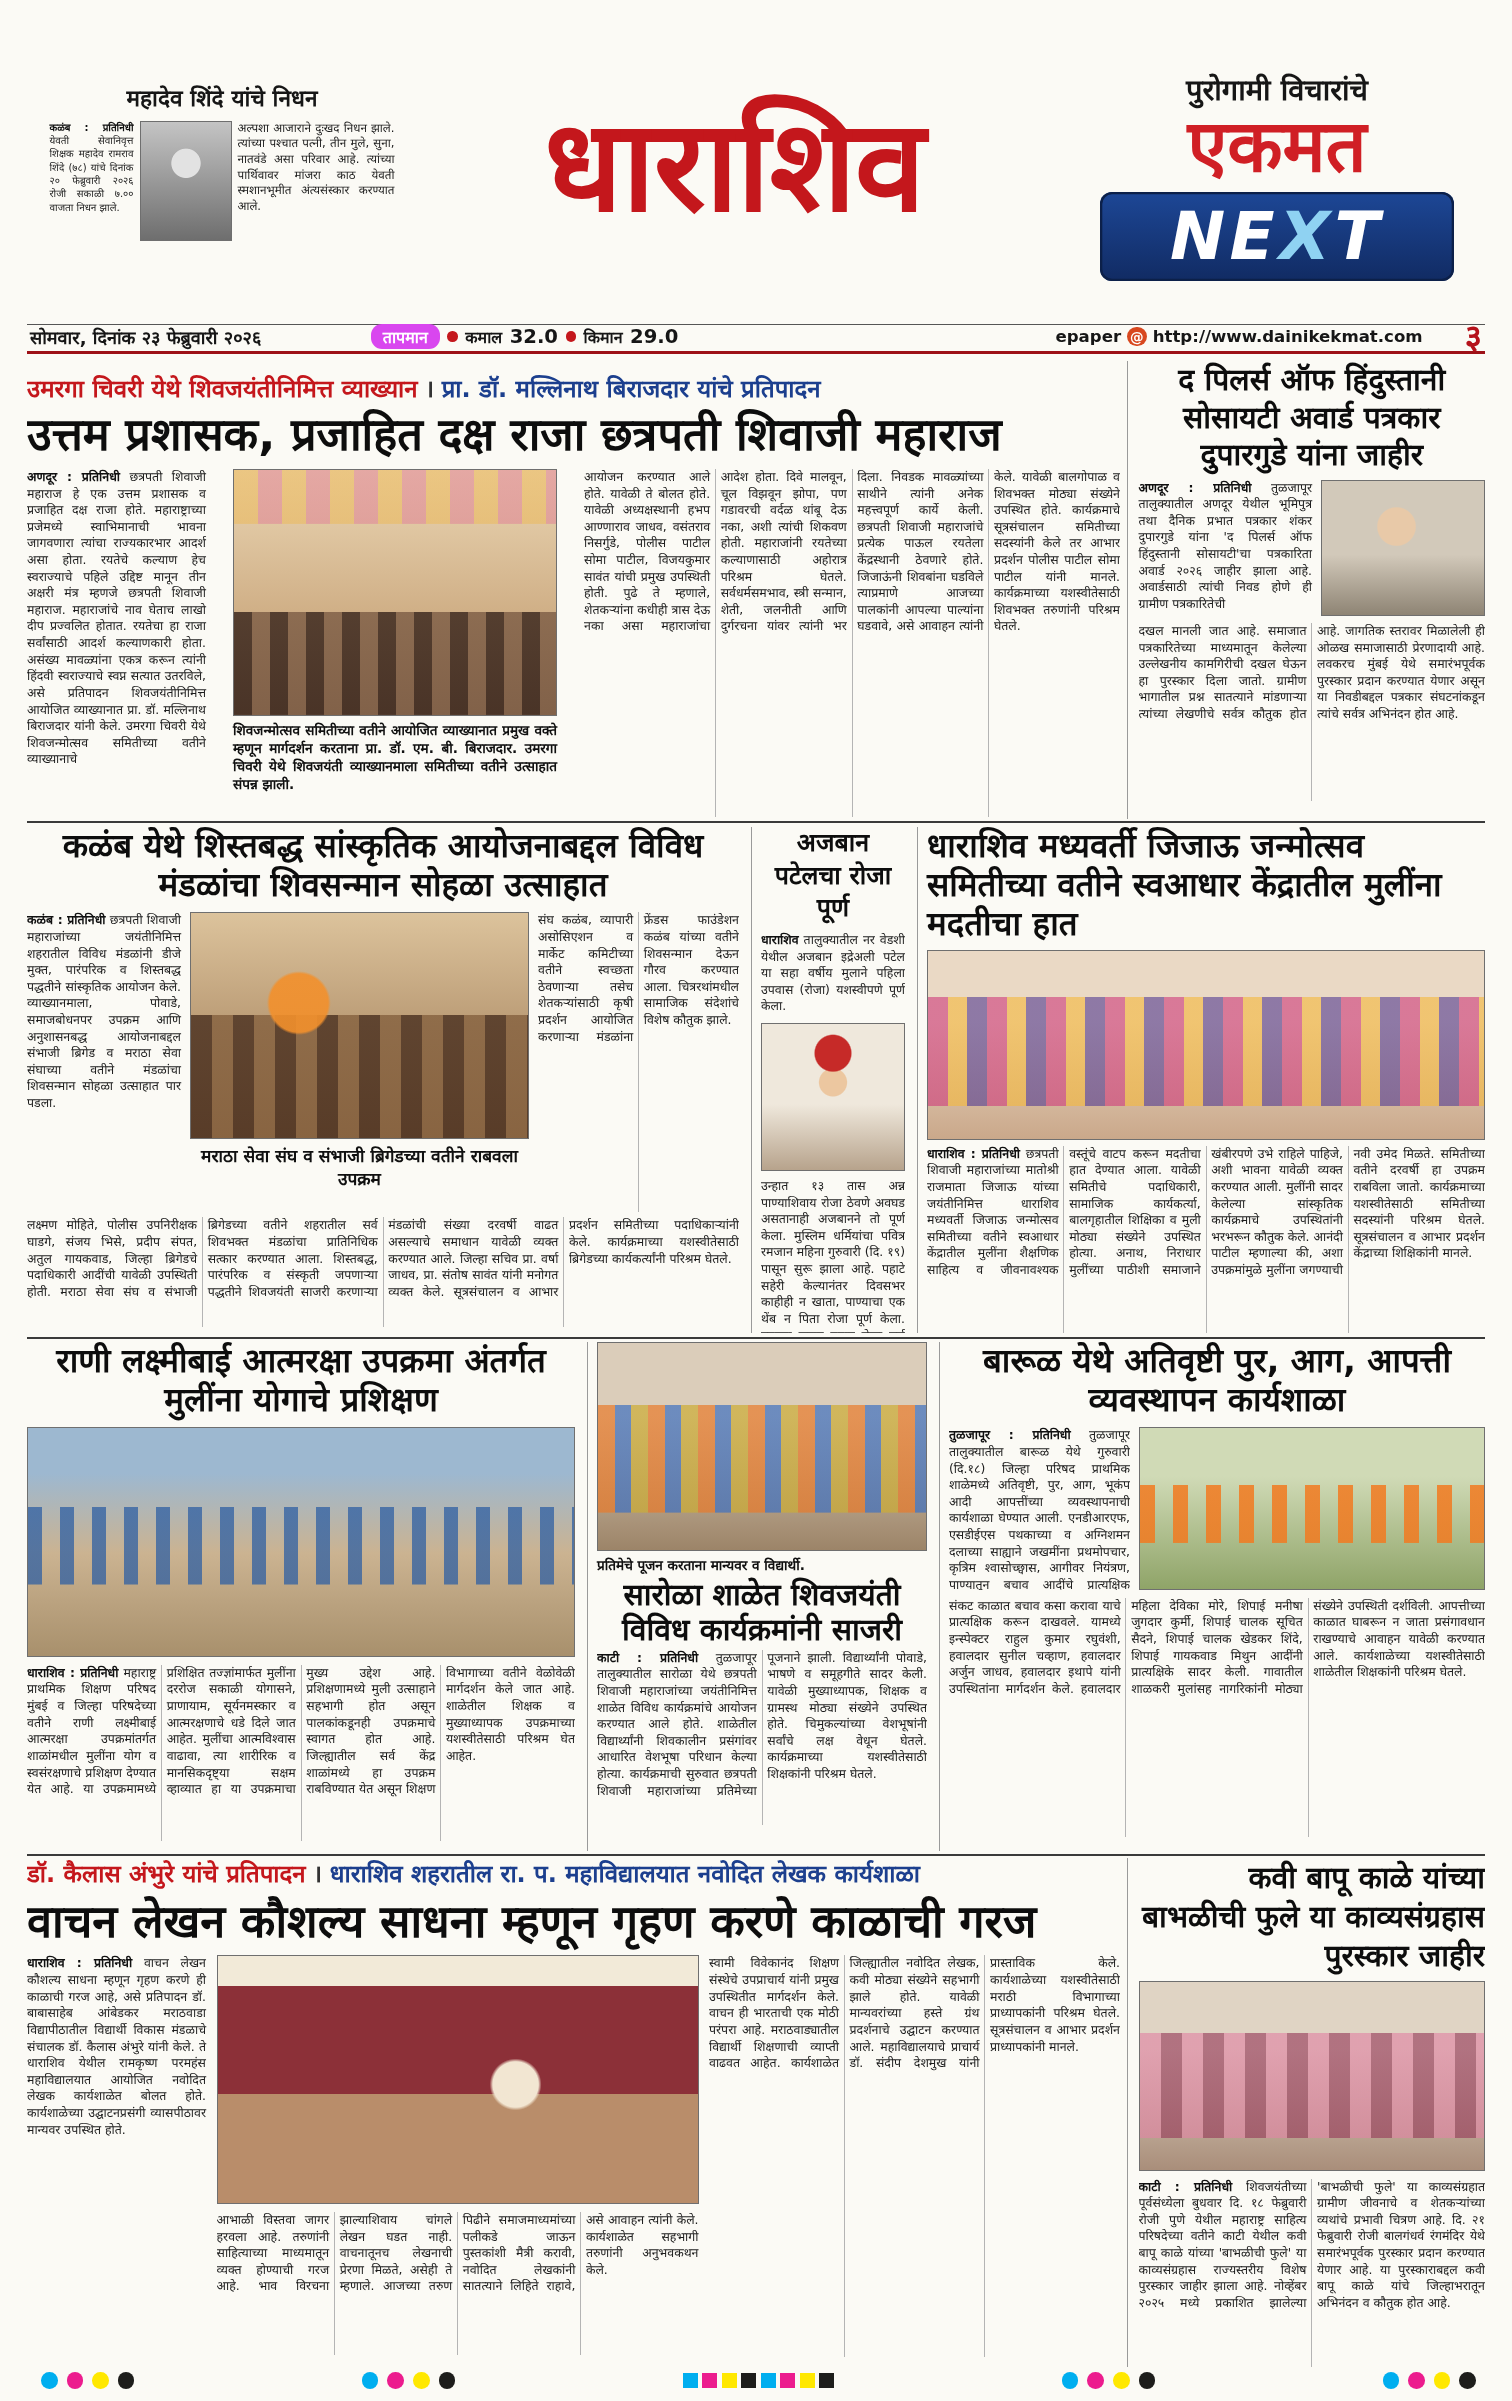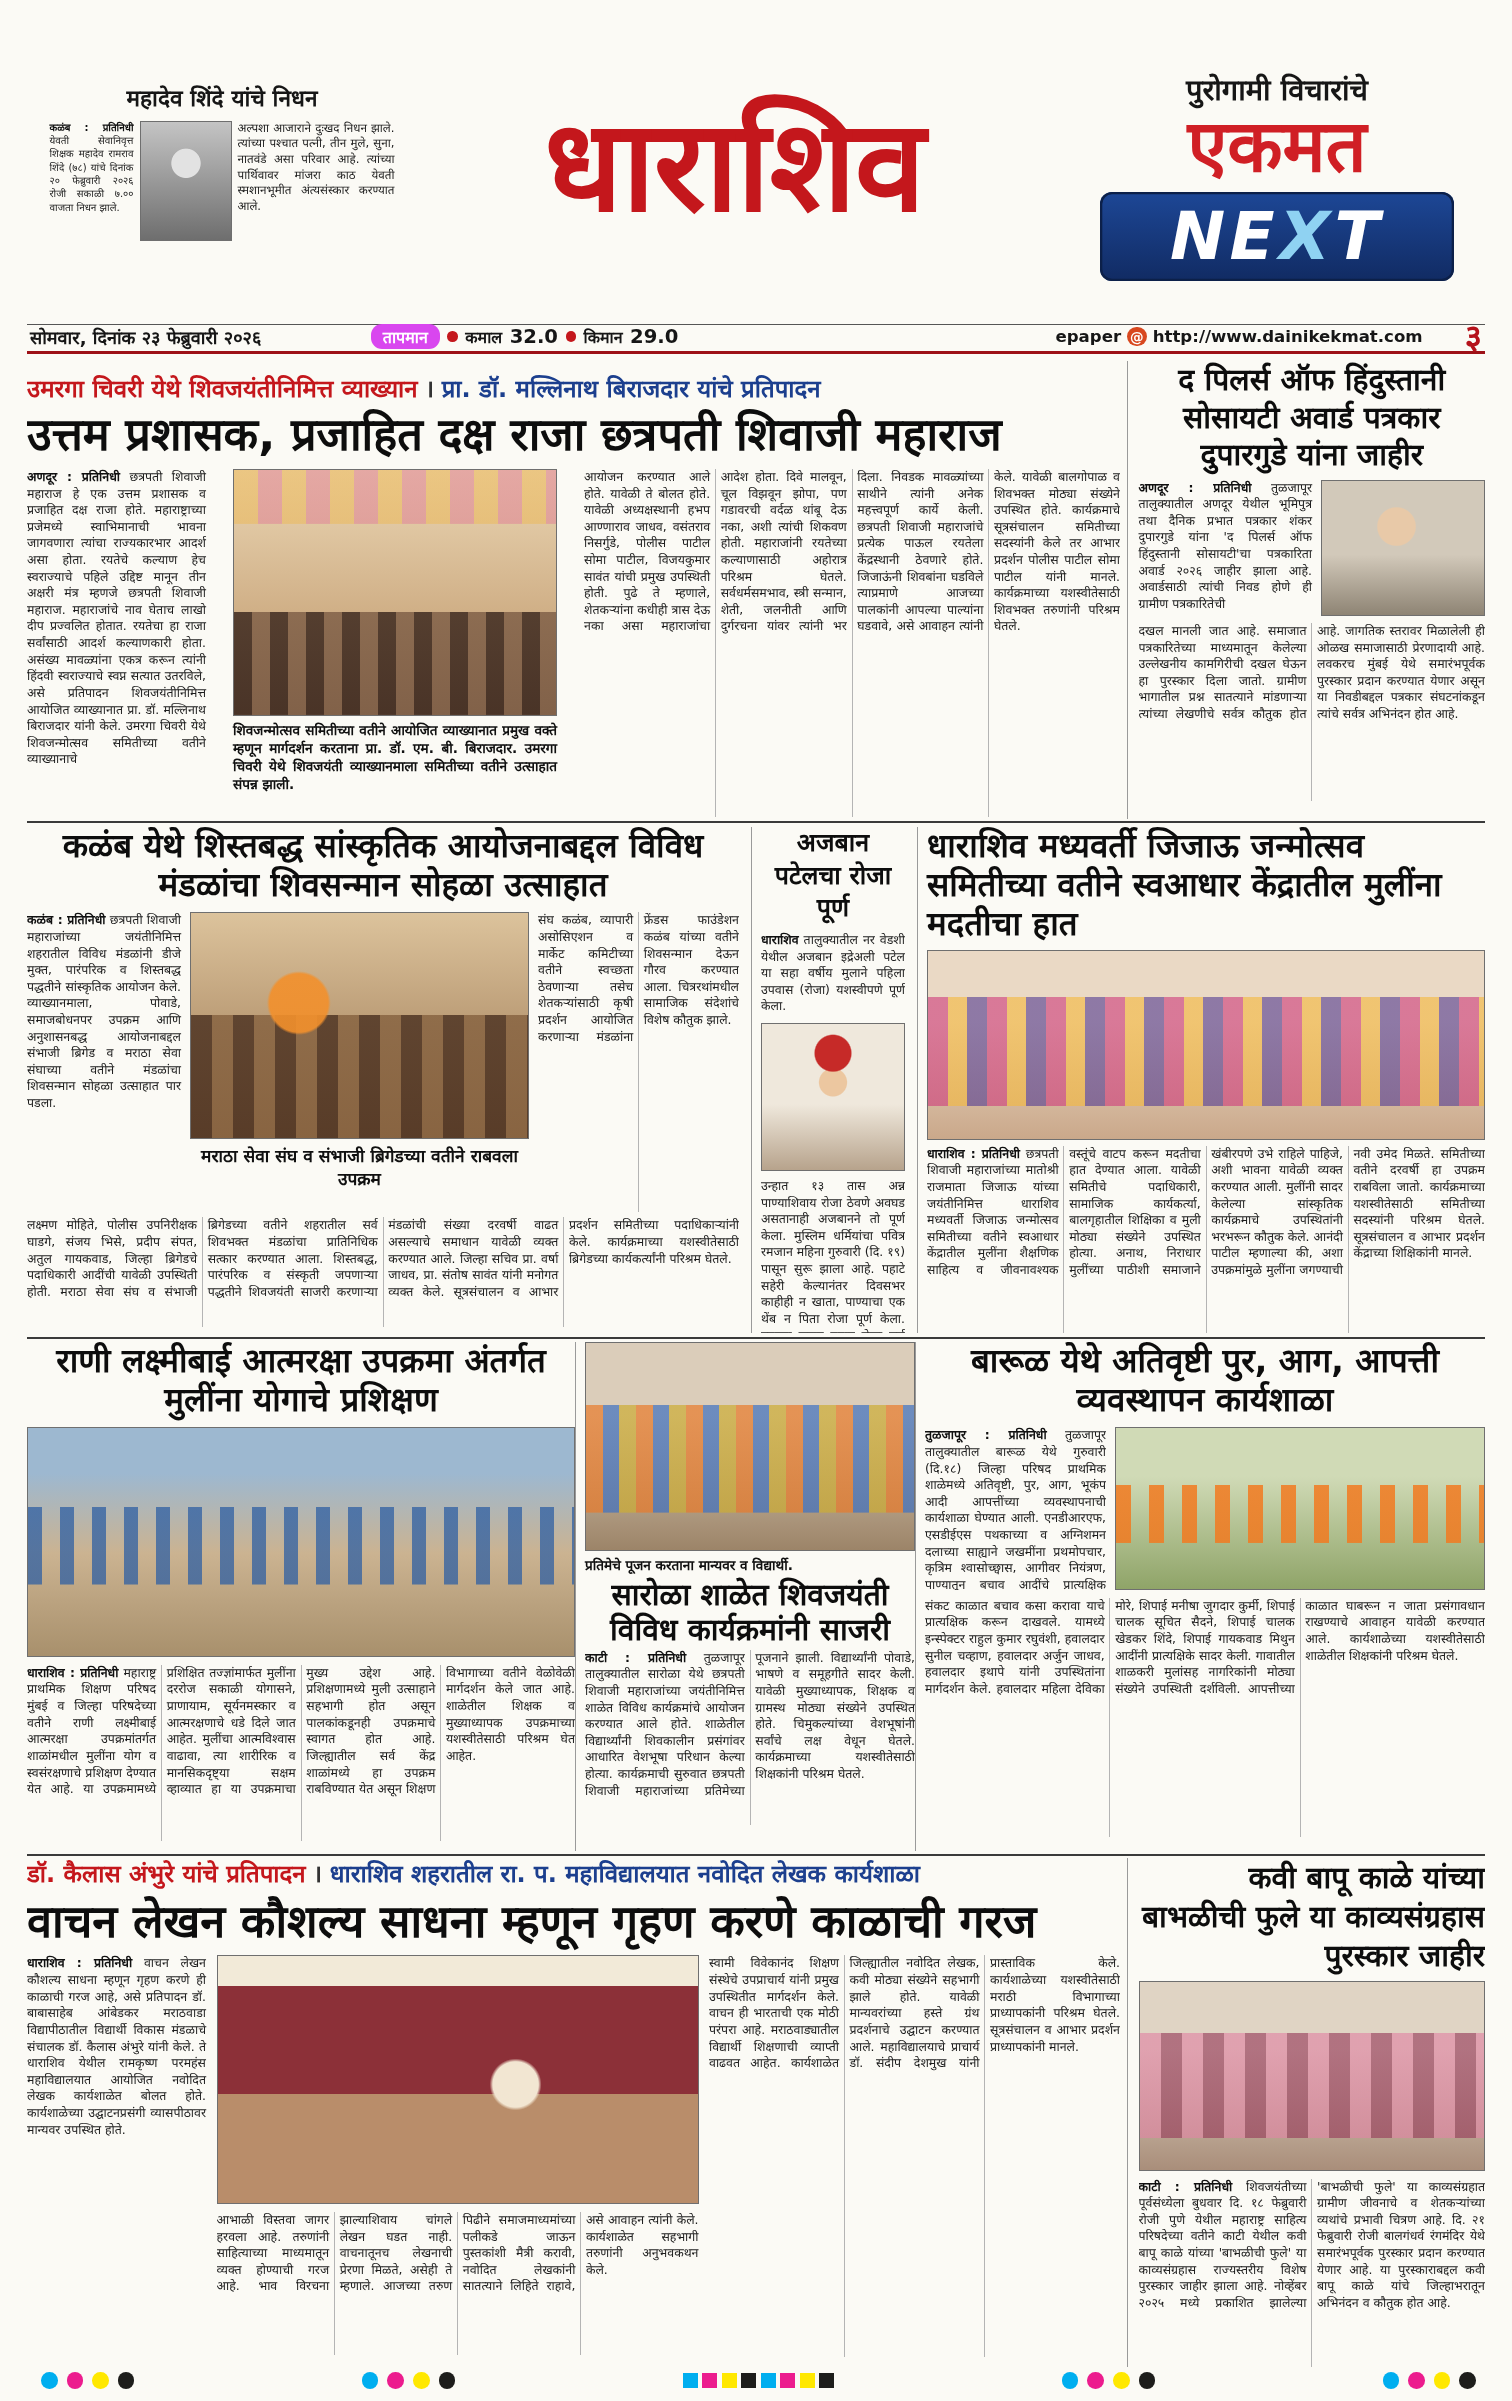--- a/index.html
+++ b/index.html
@@ -75,21 +75,21 @@
   .kalamb-bottom{margin-top:5px;height:110px;overflow:hidden;}
   .ajban{padding-left:9px;overflow:hidden;}
   .ajban .headline{text-align:center;margin-bottom:7.5px;line-height:1.3;}
   .ajban-photo{height:148px;margin:7.5px 0;}
   .jijau{padding-left:9px;overflow:hidden;}
   .jijau .headline{text-align:left;margin-bottom:6px;}
   .jijau-photo{height:190px;}
   .jijau-cols{margin-top:6px;height:200px;overflow:hidden;}
 
   
-  .row3{left:27px;top:1342px;width:1458px;height:509px;display:grid;grid-template-columns:548px 340px 1fr;overflow:hidden;}
+  .row3{left:27px;top:1342px;width:1458px;height:509px;display:grid;grid-template-columns:548px 340px 1fr;gap:12px;overflow:hidden;}
   .rani{overflow:hidden;}
   .rani .headline{text-align:center;margin-bottom:7.5px;}
   .rani-photo{height:230px;}
   .rani-cols{margin-top:7.5px;height:176px;overflow:hidden;}
   .sarola{padding-left:9px;overflow:hidden;}
   .sarola-photo{height:209px;}
   .sarola .headline{text-align:center;margin:2px 0;}
   .sarola-cols{height:175px;overflow:hidden;}
   .barul{padding-left:9px;overflow:hidden;}
   .barul .headline{text-align:center;margin-bottom:7.5px;}

